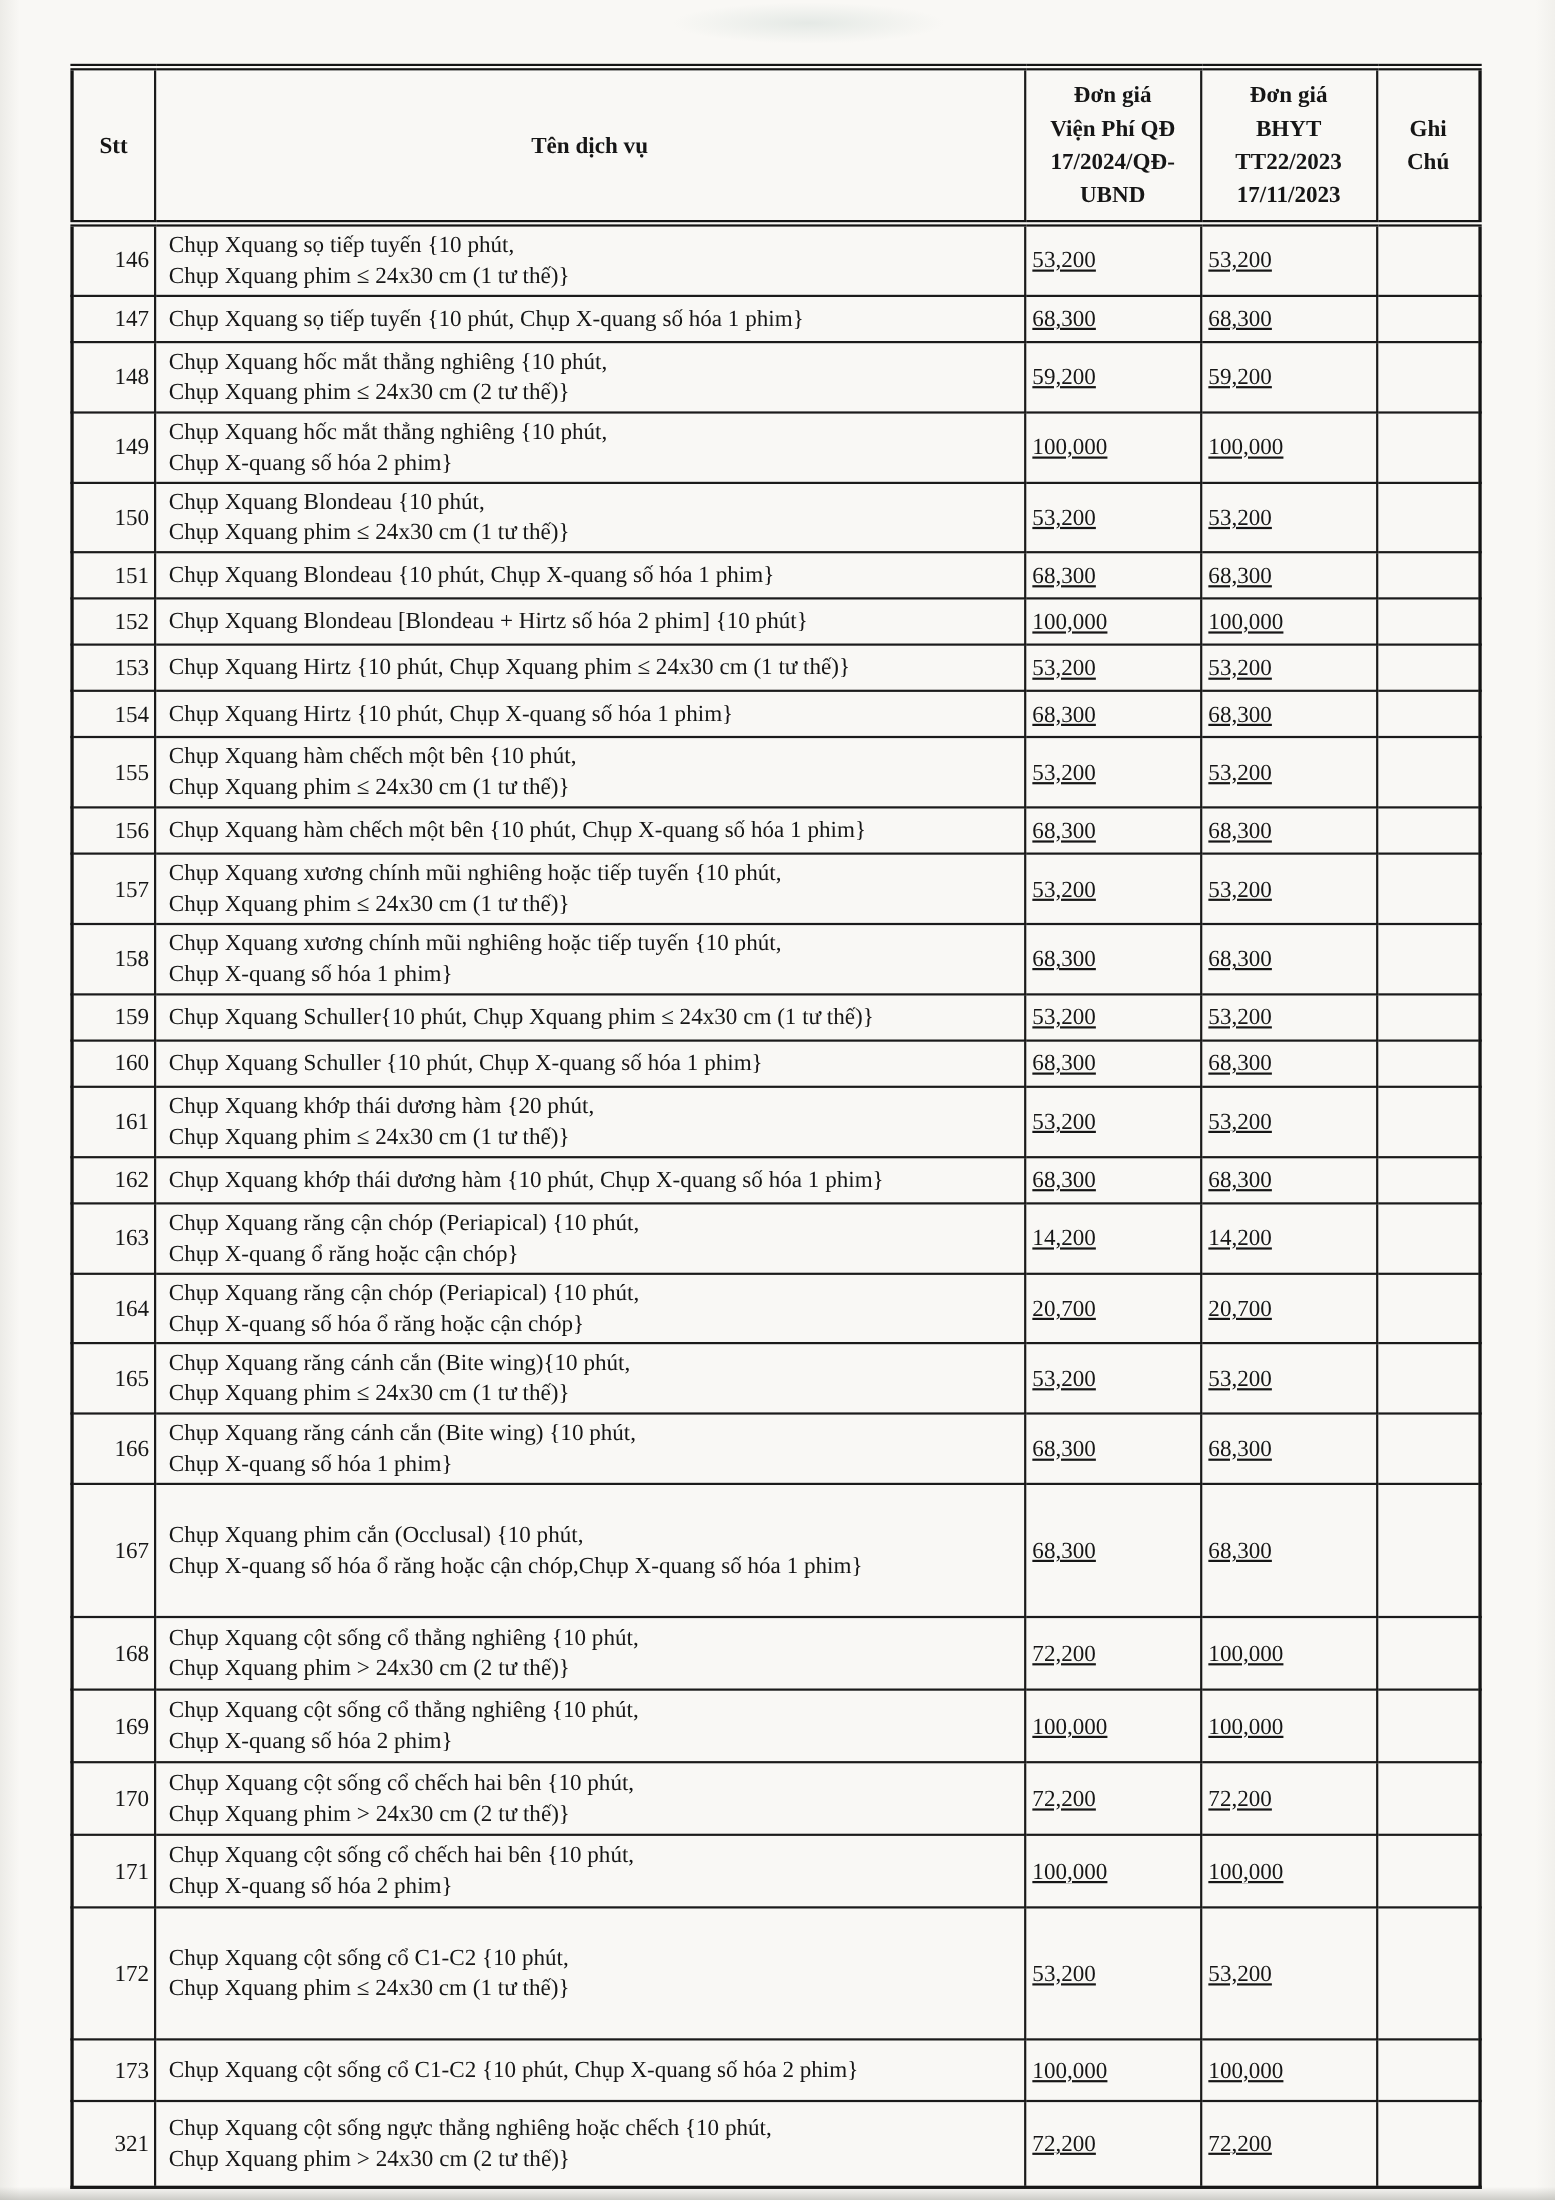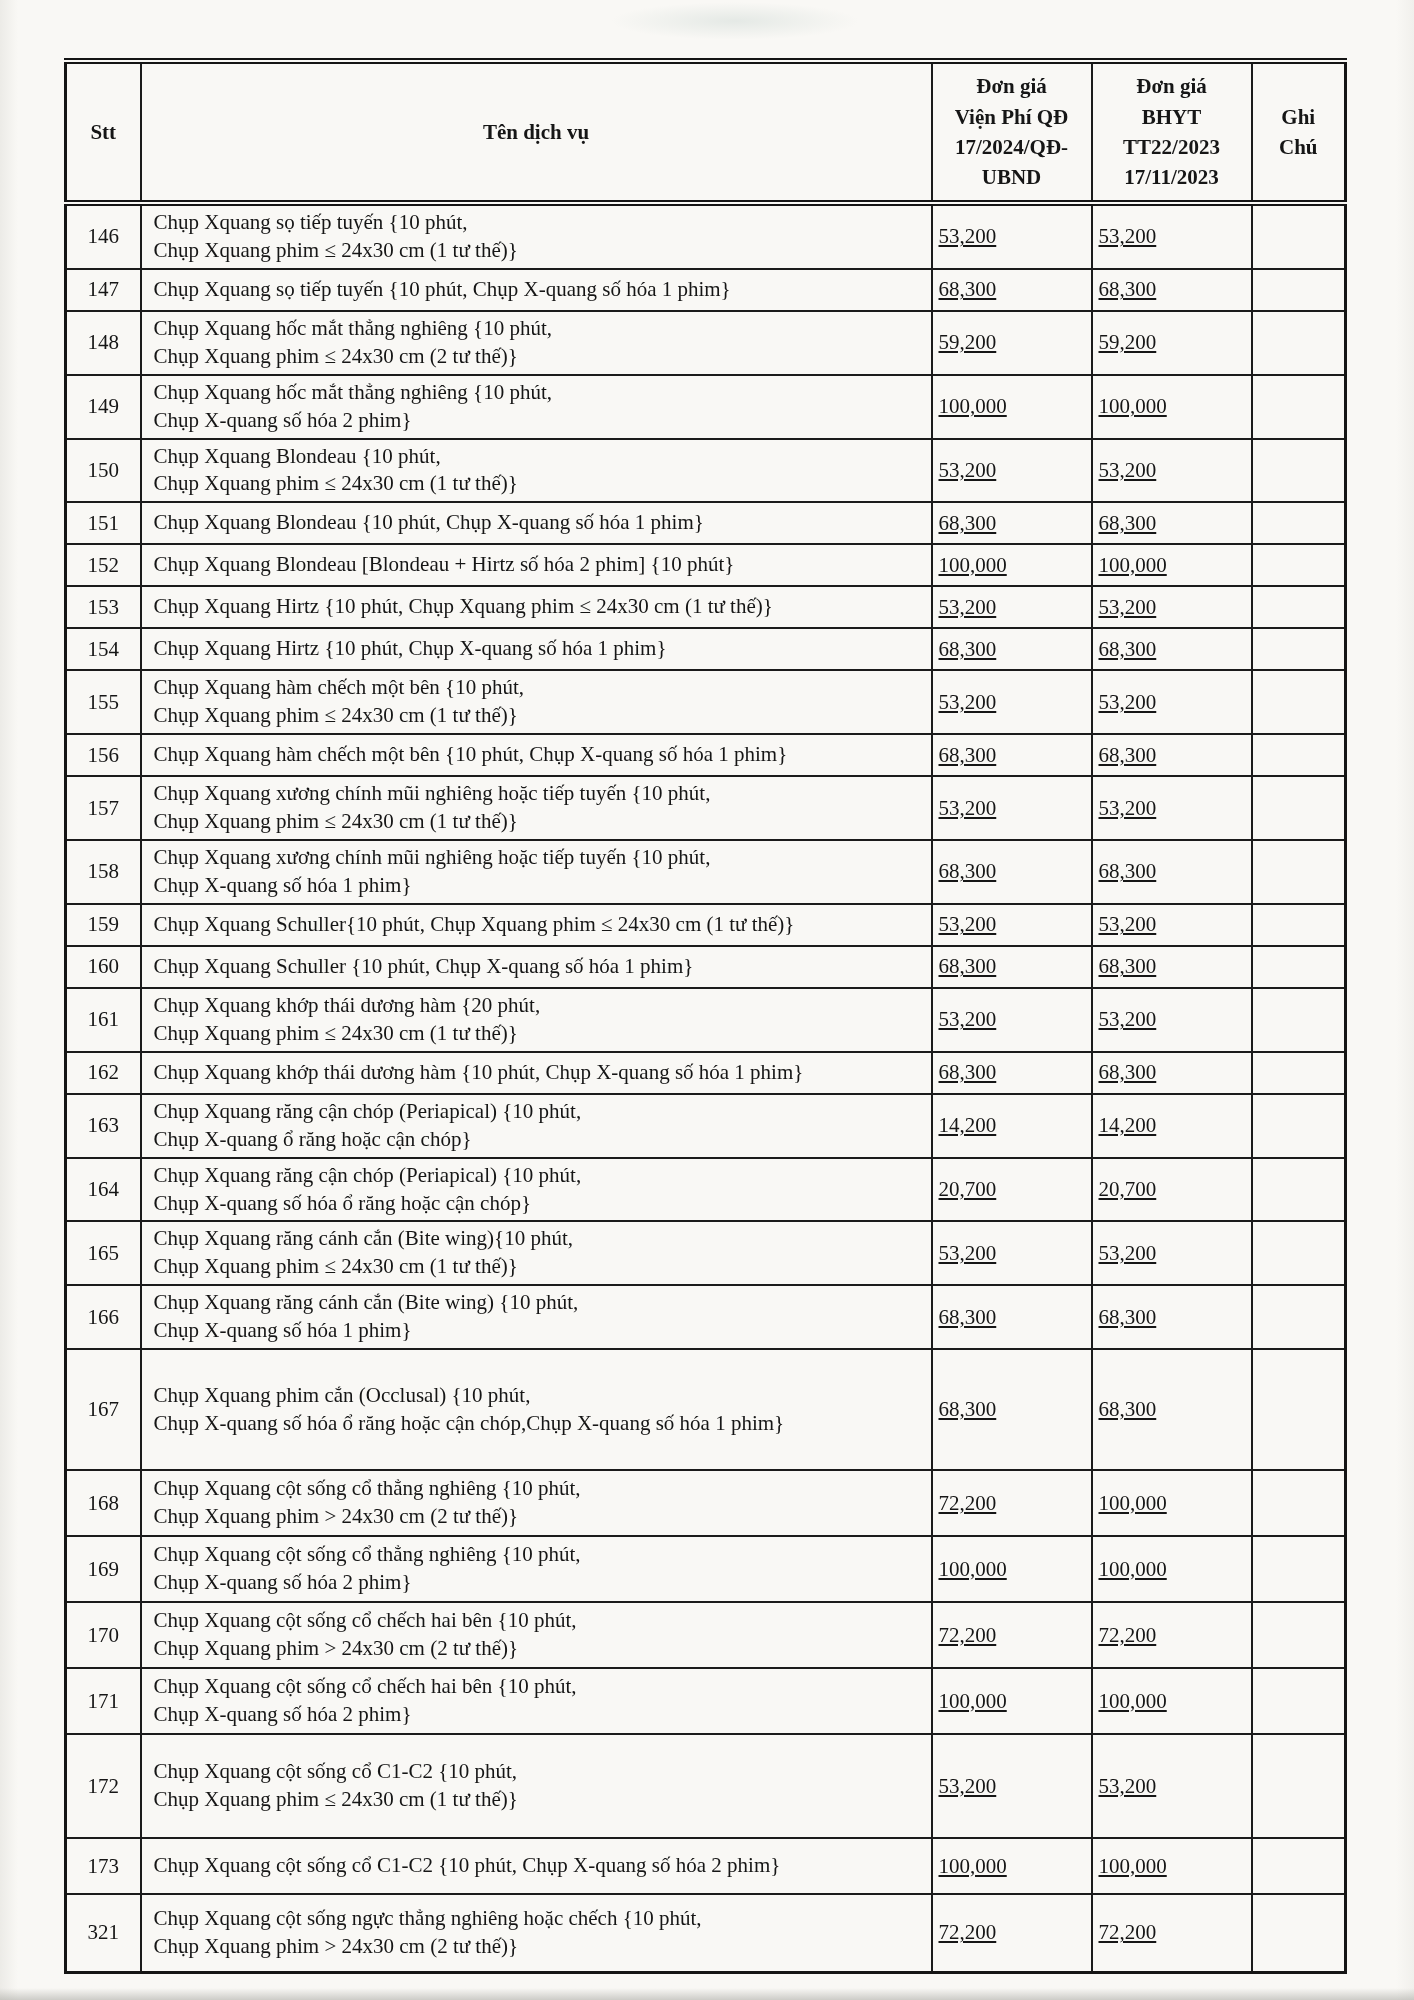--- a/index.html
+++ b/index.html
@@ -46,21 +46,21 @@
   .price-table { border: 3px solid #151515; }
   .price-table thead th {
     border-top: 6px double #151515;
     border-bottom: 6px double #151515;
     font-weight: bold;
     line-height: 1.45;
     white-space: pre-line;
   }
   thead tr { height: 142px; }
 
-  td.c-stt  { text-align: center; padding: 2px 4px; }
+  td.c-stt  { text-align: right; padding: 2px 4px; }
   td.c-name { text-align: left; padding: 3px 12px; line-height: 1.33; white-space: pre-line; }
   td.c-price{ text-align: left; padding-right: 15px; text-decoration: underline; }
   td.c-note { }
 
   tbody tr { height: 60px; }
   tbody tr:nth-child(2),
   tbody tr:nth-child(6),
   tbody tr:nth-child(7),
   tbody tr:nth-child(8),
   tbody tr:nth-child(9),
@@ -68,21 +68,21 @@
   tbody tr:nth-child(14),
   tbody tr:nth-child(15),
   tbody tr:nth-child(17) { height: 42px; }
   tbody tr:nth-child(18) { height: 58px; }
   tbody tr:nth-child(19) { height: 50px; margin-top: 40px; }
   tbody tr:nth-child(22) { height: 121px; }
   tbody tr:nth-child(23),
   tbody tr:nth-child(24),
   tbody tr:nth-child(25),
   tbody tr:nth-child(26) { height: 66px; }
-  tbody tr:nth-child(27) { height: 104px; }
+  tbody tr:nth-child(27) { height: 120px; }
   tbody tr:nth-child(28) { height: 56px; }
   tbody tr:nth-child(29) { height: 78px; }
 </style>
 </head>
 <body>
 
 <div class="scan-smudge-top"></div>
 
 <table class="price-table">
   <colgroup>

